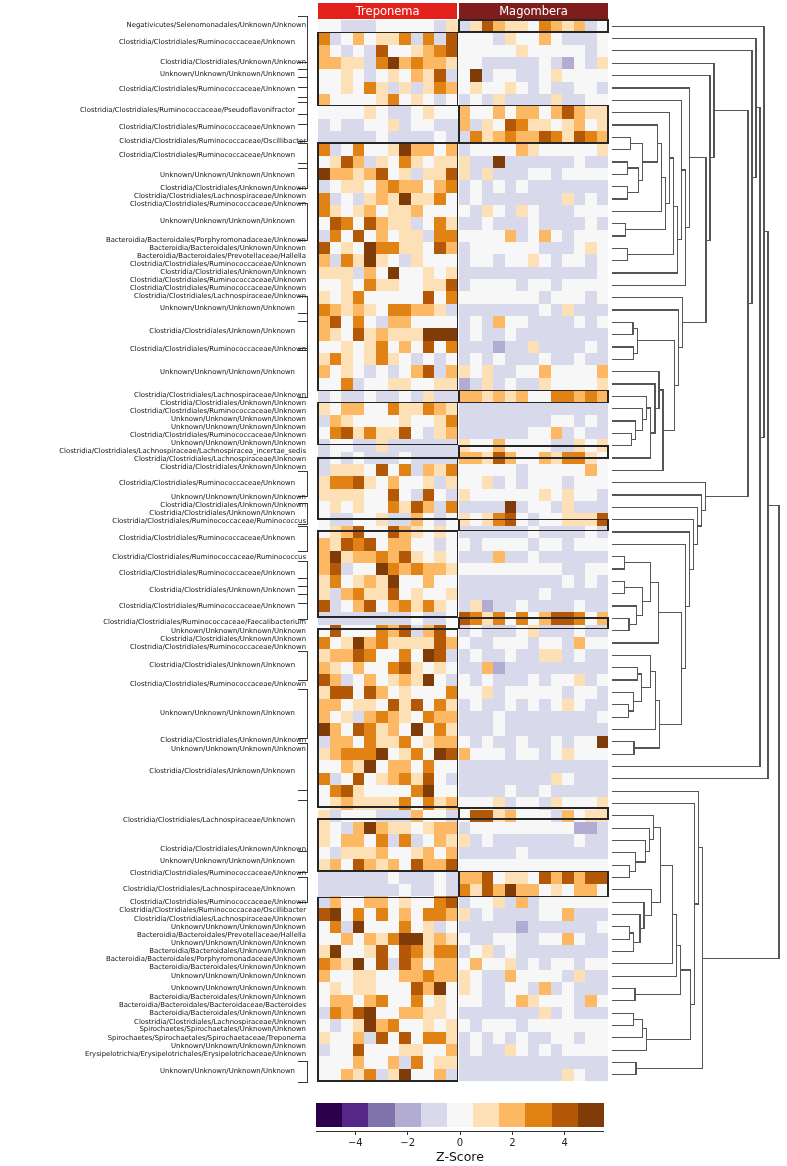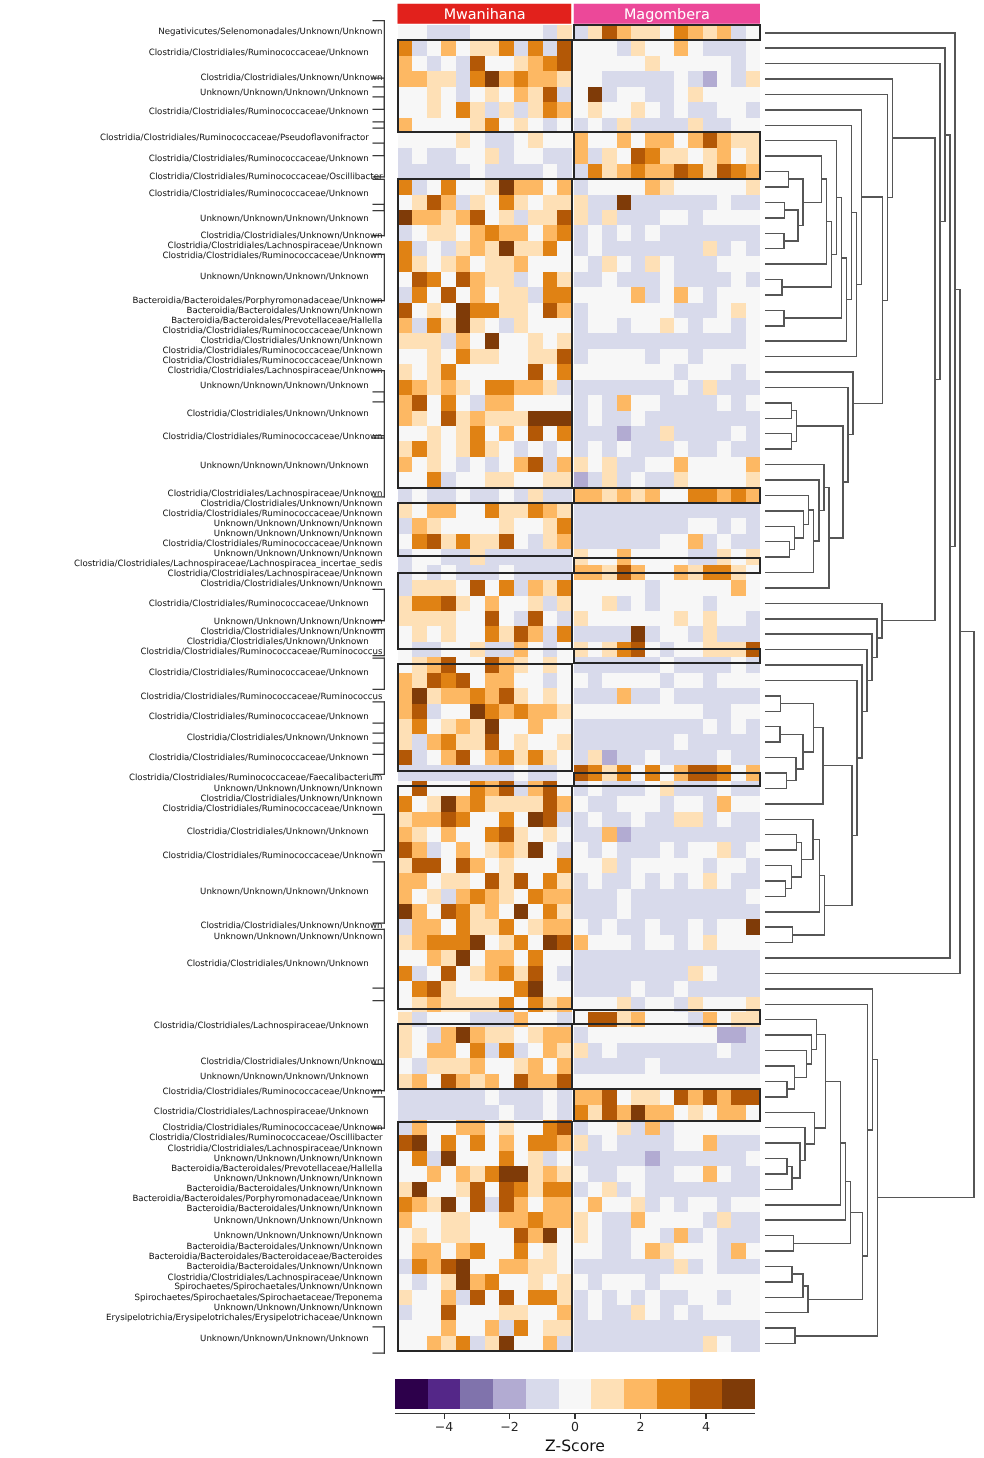--- a/index.html
+++ b/index.html
@@ -12,22 +12,22 @@
   .bracket{position:absolute;width:9px;border-top:1.2px solid #3a3a3a;
            border-right:1.2px solid #3a3a3a;border-bottom:1.2px solid #3a3a3a;}
   .svgwrap{position:absolute;left:0;top:0;}
   .tick{position:absolute;font-size:10px;color:#262626;transform:translateX(-50%);}
   .cbar-title{position:absolute;font-size:12.5px;color:#111;transform:translateX(-50%);}
 </style>
 </head>
 <body>
 
 <div class="fig">
-  <div class="hdr" id="hdr-mw" style="left: 318px; width: 139.4px; background: rgb(226, 33, 28); color: rgb(255, 255, 255);">Mwanihana</div>
-  <div class="hdr" id="hdr-mg" style="left: 459px; width: 149px; background: #ec4899; color: rgb(255, 255, 255);">Magombera</div>
+  <div class="hdr" id="hdr-mw" style="left: 318px; width: 139.4px; background: rgb(226, 33, 28); color: rgb(255, 255, 255);">Treponema</div>
+  <div class="hdr" id="hdr-mg" style="left: 459px; width: 149px; background: #7f1d1d; color: rgb(255, 255, 255);">Magombera</div>
   <div id="labels">
       <div class="rlabel" style="left: 0px; top: 21px; width: 306px;">Negativicutes/Selenomonadales/Unknown/Unknown</div>
       <div class="rlabel" style="left: 0px; top: 38px; width: 295px;">Clostridia/Clostridiales/Ruminococcaceae/Unknown</div>
       <div class="bracket" style="left: 298px; top: 16px; height: 52px;"></div>
       <div class="rlabel" style="left: 0px; top: 58px; width: 306px;">Clostridia/Clostridiales/Unknown/Unknown</div>
       <div class="rlabel" style="left: 0px; top: 70px; width: 295px;">Unknown/Unknown/Unknown/Unknown</div>
       <div class="bracket" style="left: 298px; top: 62px; height: 24px;"></div>
       <div class="rlabel" style="left: 0px; top: 85px; width: 295px;">Clostridia/Clostridiales/Ruminococcaceae/Unknown</div>
       <div class="bracket" style="left: 298px; top: 77px; height: 24px;"></div>
       <div class="rlabel" style="left: 0px; top: 106px; width: 295px;">Clostridia/Clostridiales/Ruminococcaceae/Pseudoflavonifractor</div>

